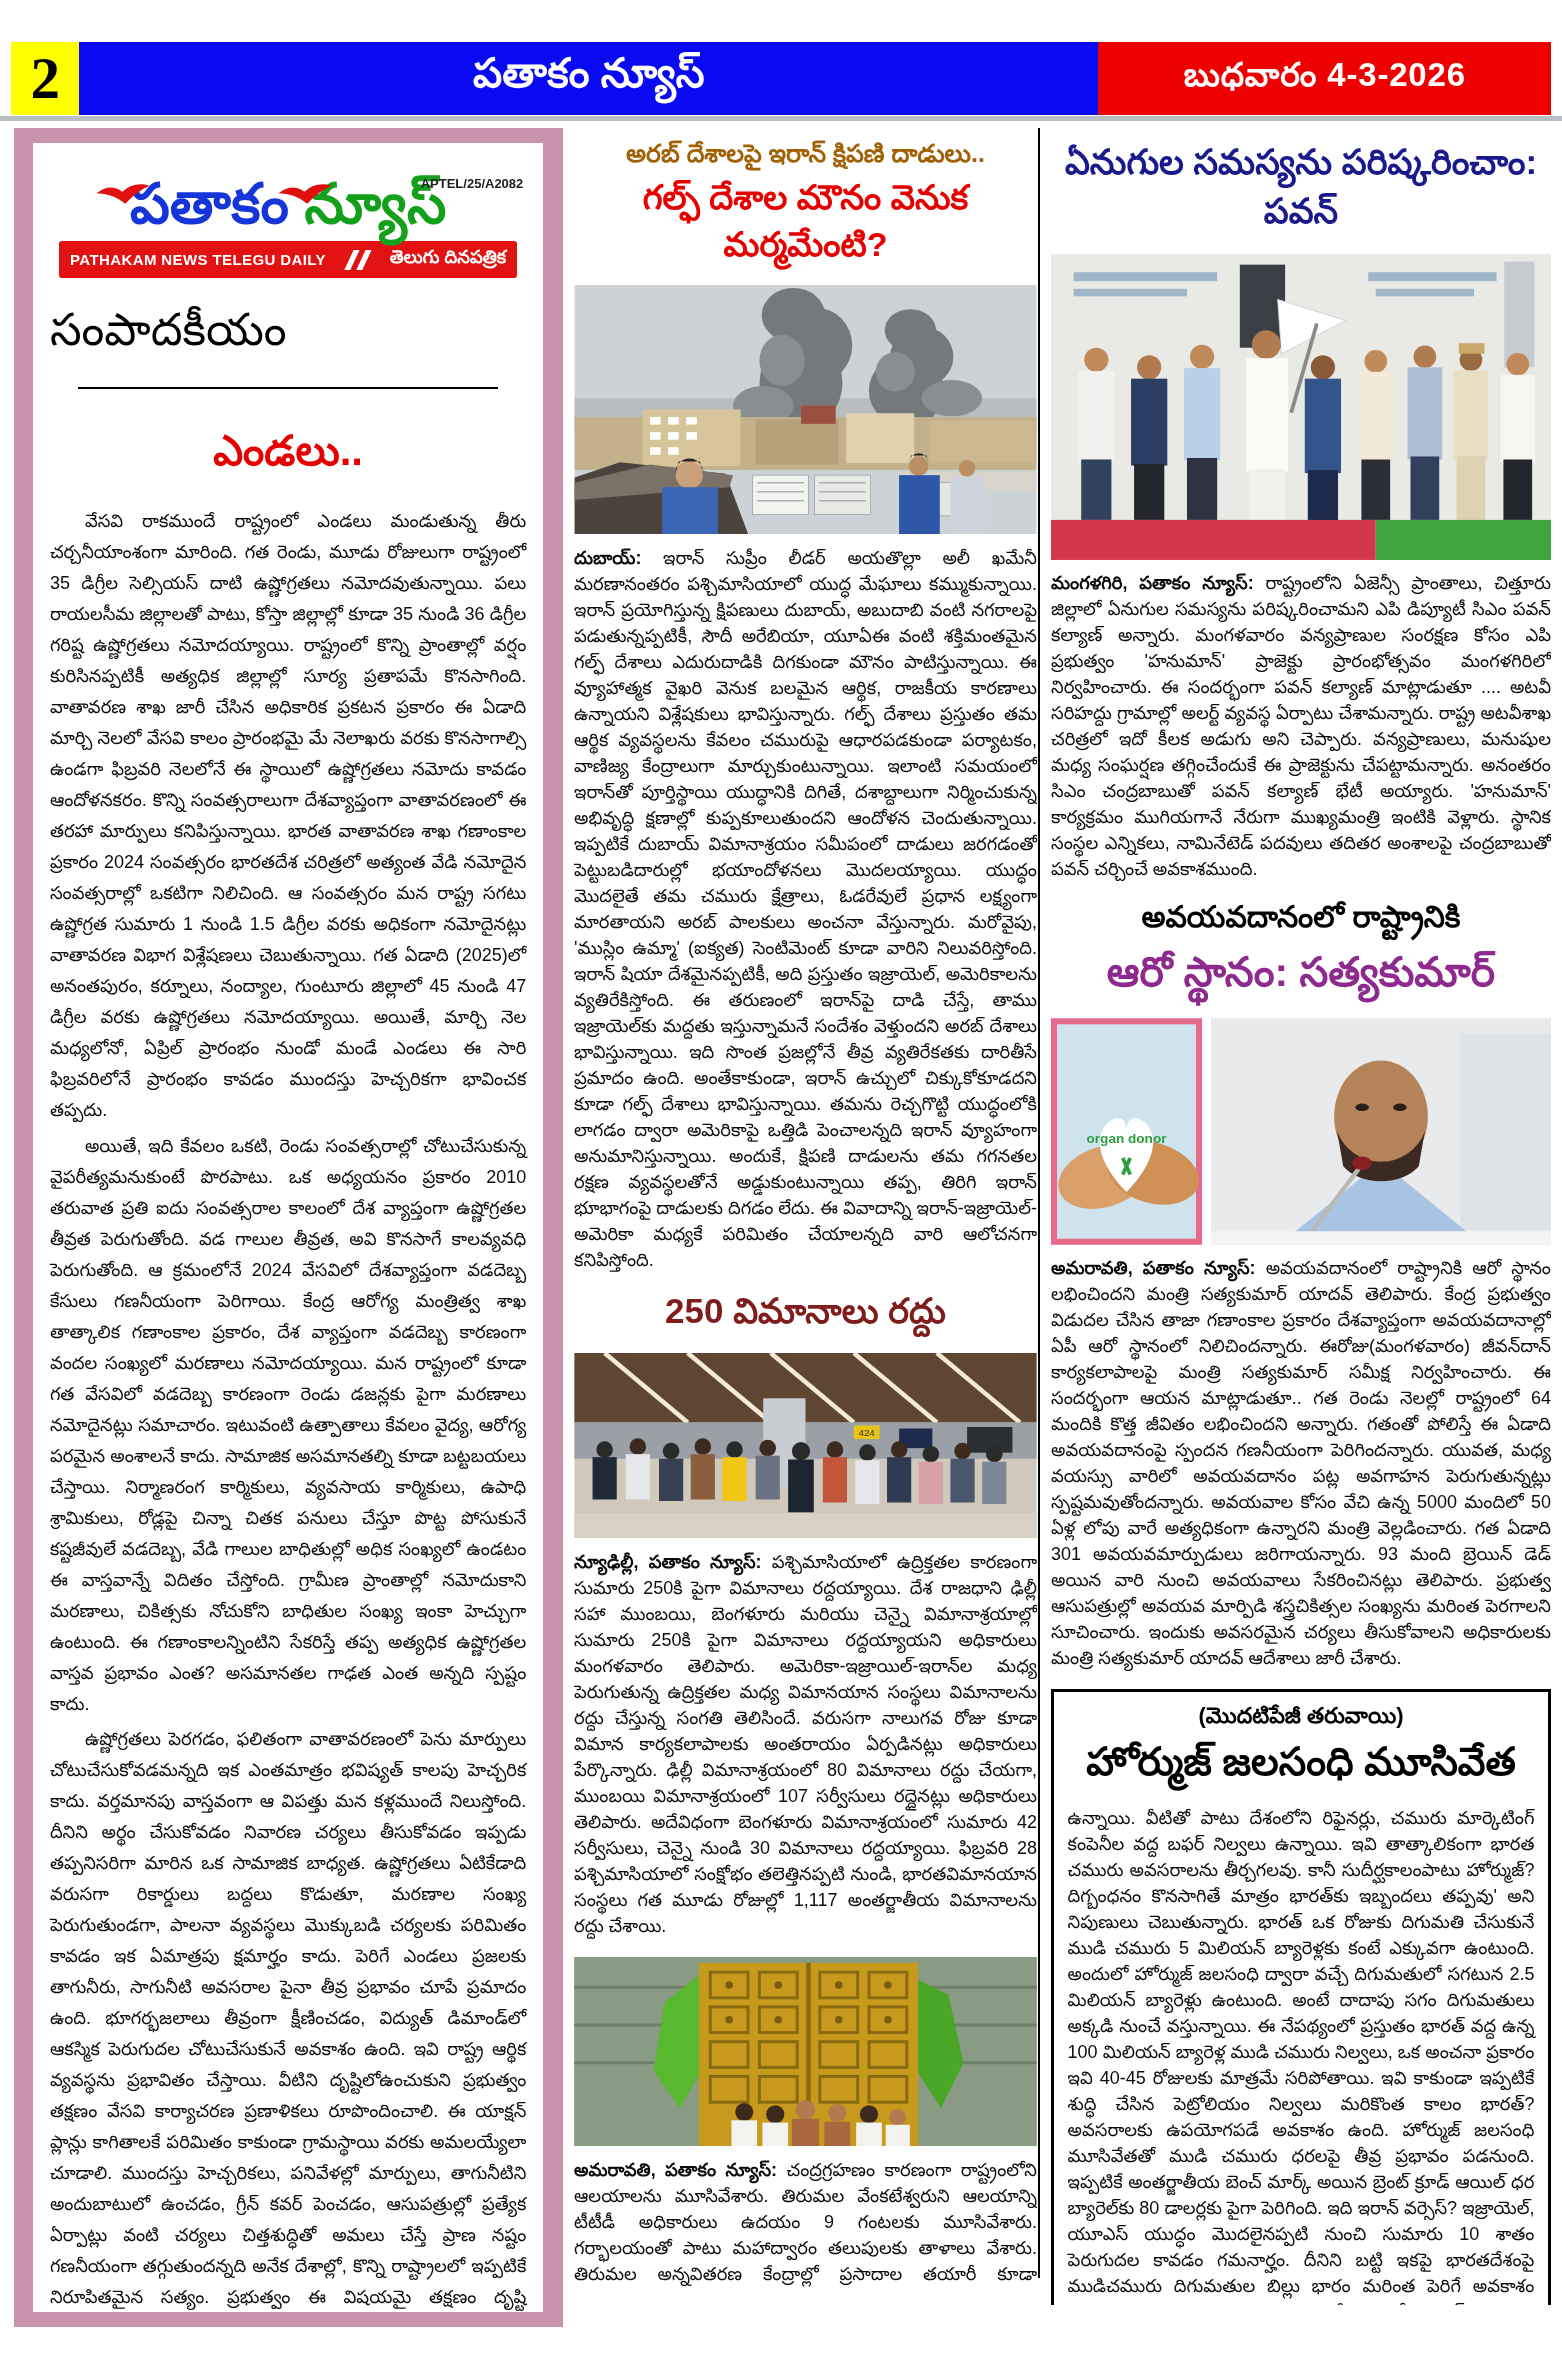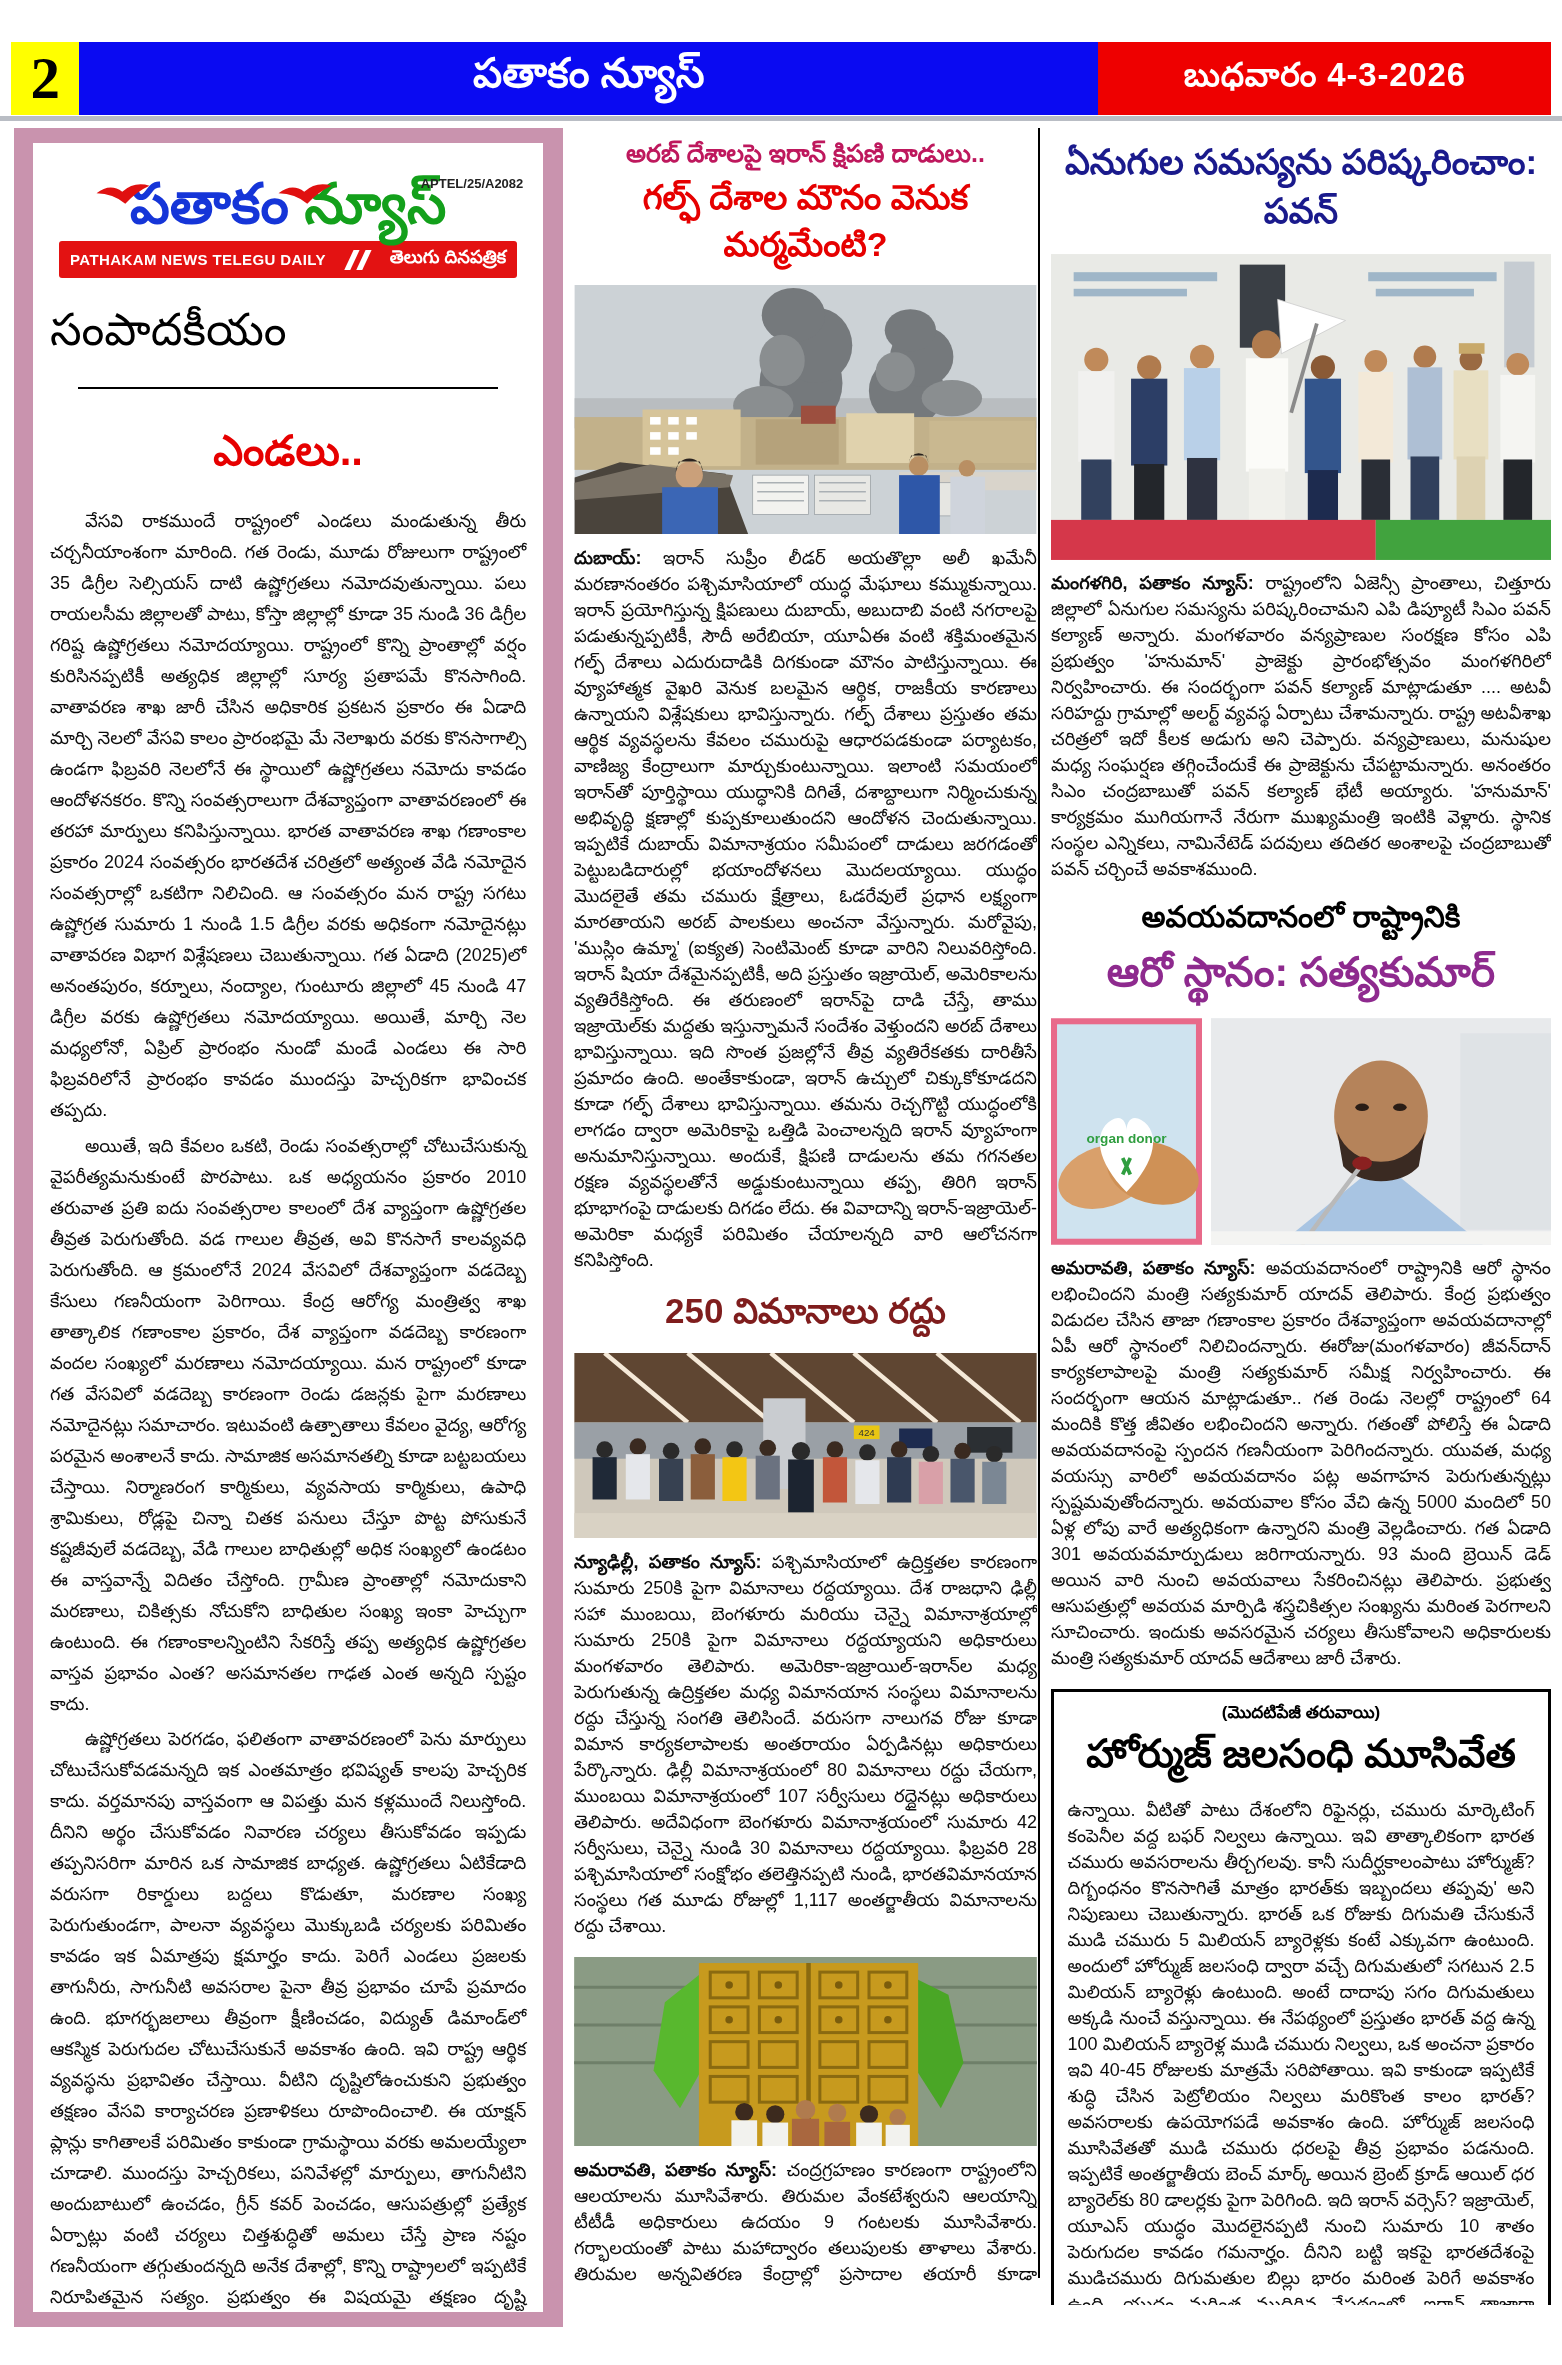--- a/index.html
+++ b/index.html
@@ -32,37 +32,37 @@
   .red-band .slashes{display:flex;gap:6px;}
   .red-band .slash{width:6px;height:19.7px;background:#fff;transform:skewX(-25deg);}
   .red-band .te{color:#fff;font-size:18px;font-weight:700;}
   .section-title{text-align:left;font-size:45px;color:#000;margin-top:26px;}
   .section-rule{width:88%;height:2.3px;background:#000;margin:19.7px auto 0 auto;}
   .edit-title{text-align:center;font-size:42px;font-weight:700;color:#e60000;margin-top:38px;}
   .edit-body{margin-top:21px;font-size:18px;line-height:31px;text-align:justify;color:#0c0c0c;}
   .edit-body p{margin:0 0 4.5px 0;text-indent:35px;}
   
   .mid-col{position:absolute;left:574px;top:128px;width:463px;height:2162px;overflow:hidden;}
-  .kicker{font-size:25px;font-weight:700;text-align:center;color:#be185d;margin-top:10.6px;}
+  .kicker{font-size:25px;font-weight:700;text-align:center;color:#a16207;margin-top:10.6px;}
   .headline-red{font-size:34px;font-weight:700;text-align:center;color:#e60000;margin-top:4px;}
   .photo{display:block;margin-top:13.6px;}
   .body-txt{font-size:18px;line-height:26px;text-align:justify;margin-top:10.6px;color:#0c0c0c;}
   .body-txt .dl{font-weight:700;}
   .headline-navy{font-size:35px;font-weight:700;text-align:center;color:#7f1d1d;margin-top:15px;}
   .headline-blue{font-size:29px;font-weight:700;text-align:center;color:#2230b5;margin-top:16.6px;}
   
   .v-rule{position:absolute;left:1038px;top:128px;width:2.3px;height:2150px;background:#000;}
   
   .right-col{position:absolute;left:1051px;top:128px;width:500px;height:2177px;overflow:hidden;}
   .headline-navy2{font-size:35px;font-weight:700;text-align:center;color:#1a1a8c;margin-top:14px;}
   .sub-black{font-size:30px;font-weight:700;text-align:center;color:#000;margin-top:13.6px;}
   .sub-magenta{font-size:41px;font-weight:700;text-align:center;color:#8e2a8e;margin-top:7.6px;}
   .photo-row{display:flex;gap:9px;margin-top:12px;}
   .cont-box{border:3px solid #000;margin-top:12px;padding:10.6px 13.6px;box-sizing:border-box;}
-  .cont-tag{font-size:17px;font-weight:700;text-align:center;color:#000;}
+  .cont-tag{font-size:22px;font-weight:700;text-align:center;color:#000;}
   .cont-head{font-size:39px;font-weight:700;text-align:center;color:#000;margin-top:6px;}
   .cont-body{font-size:18px;line-height:26px;text-align:justify;margin-top:10.6px;color:#0c0c0c;}
 </style>
 </head>
 <body>
 
 <div class="page">
 
   <div class="header-bar">
     <div class="page-num-box">

